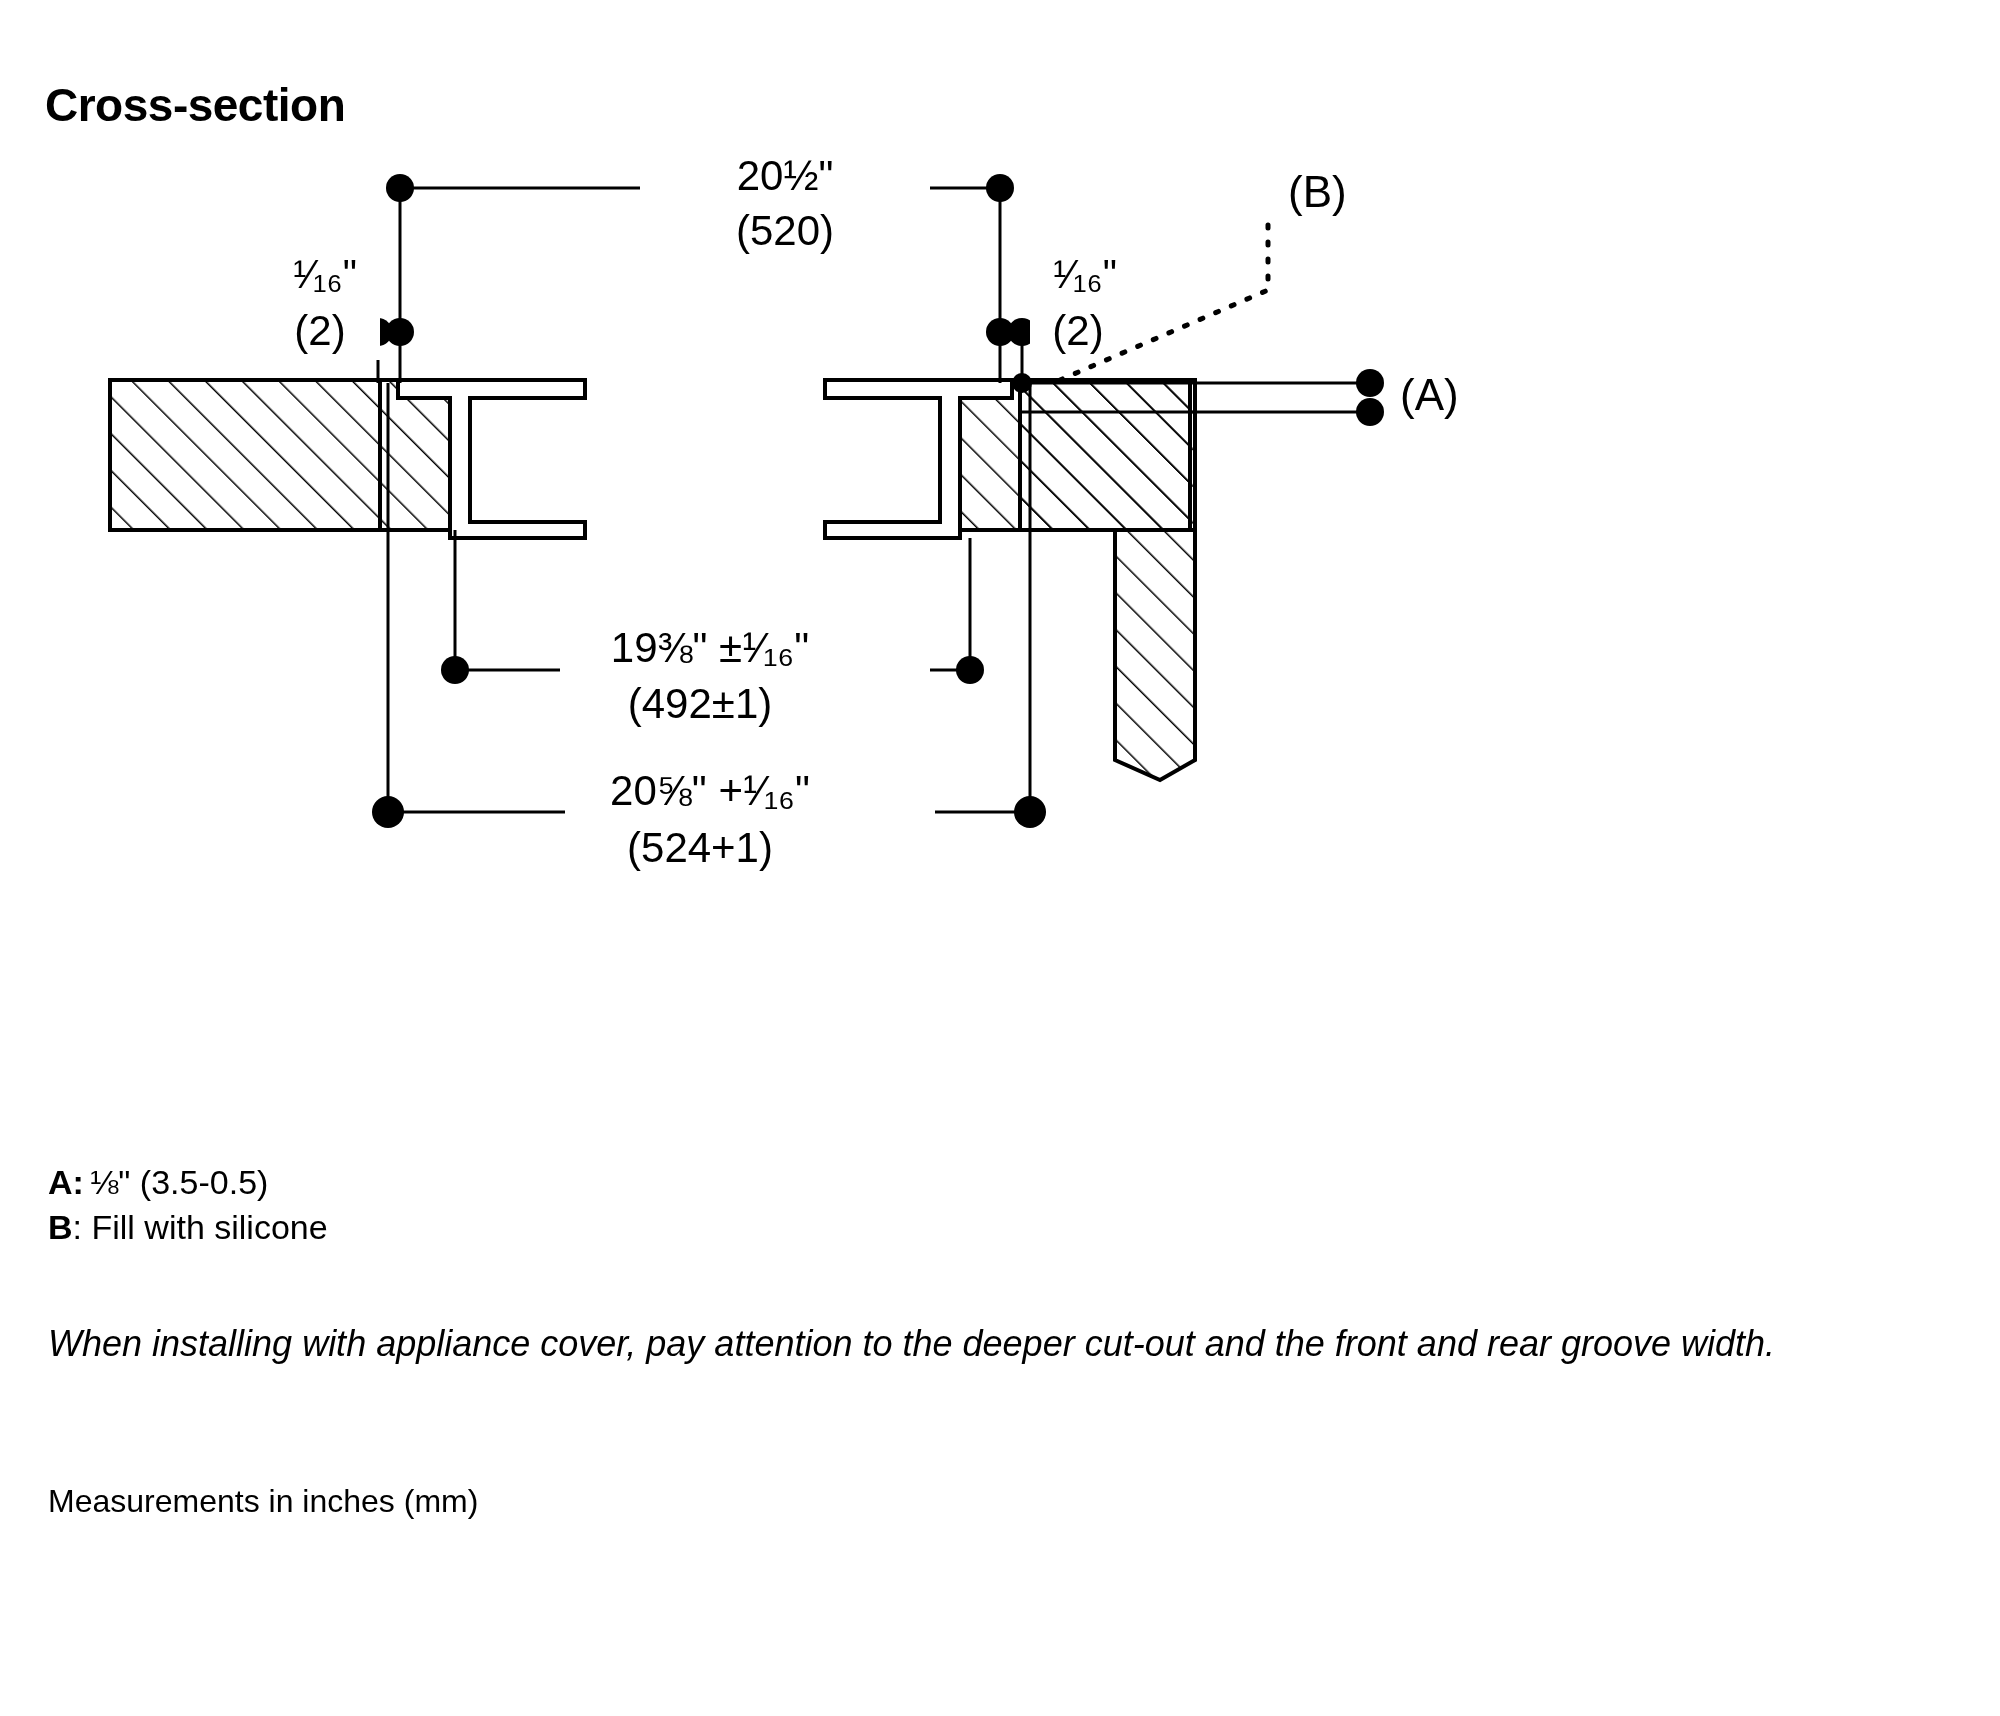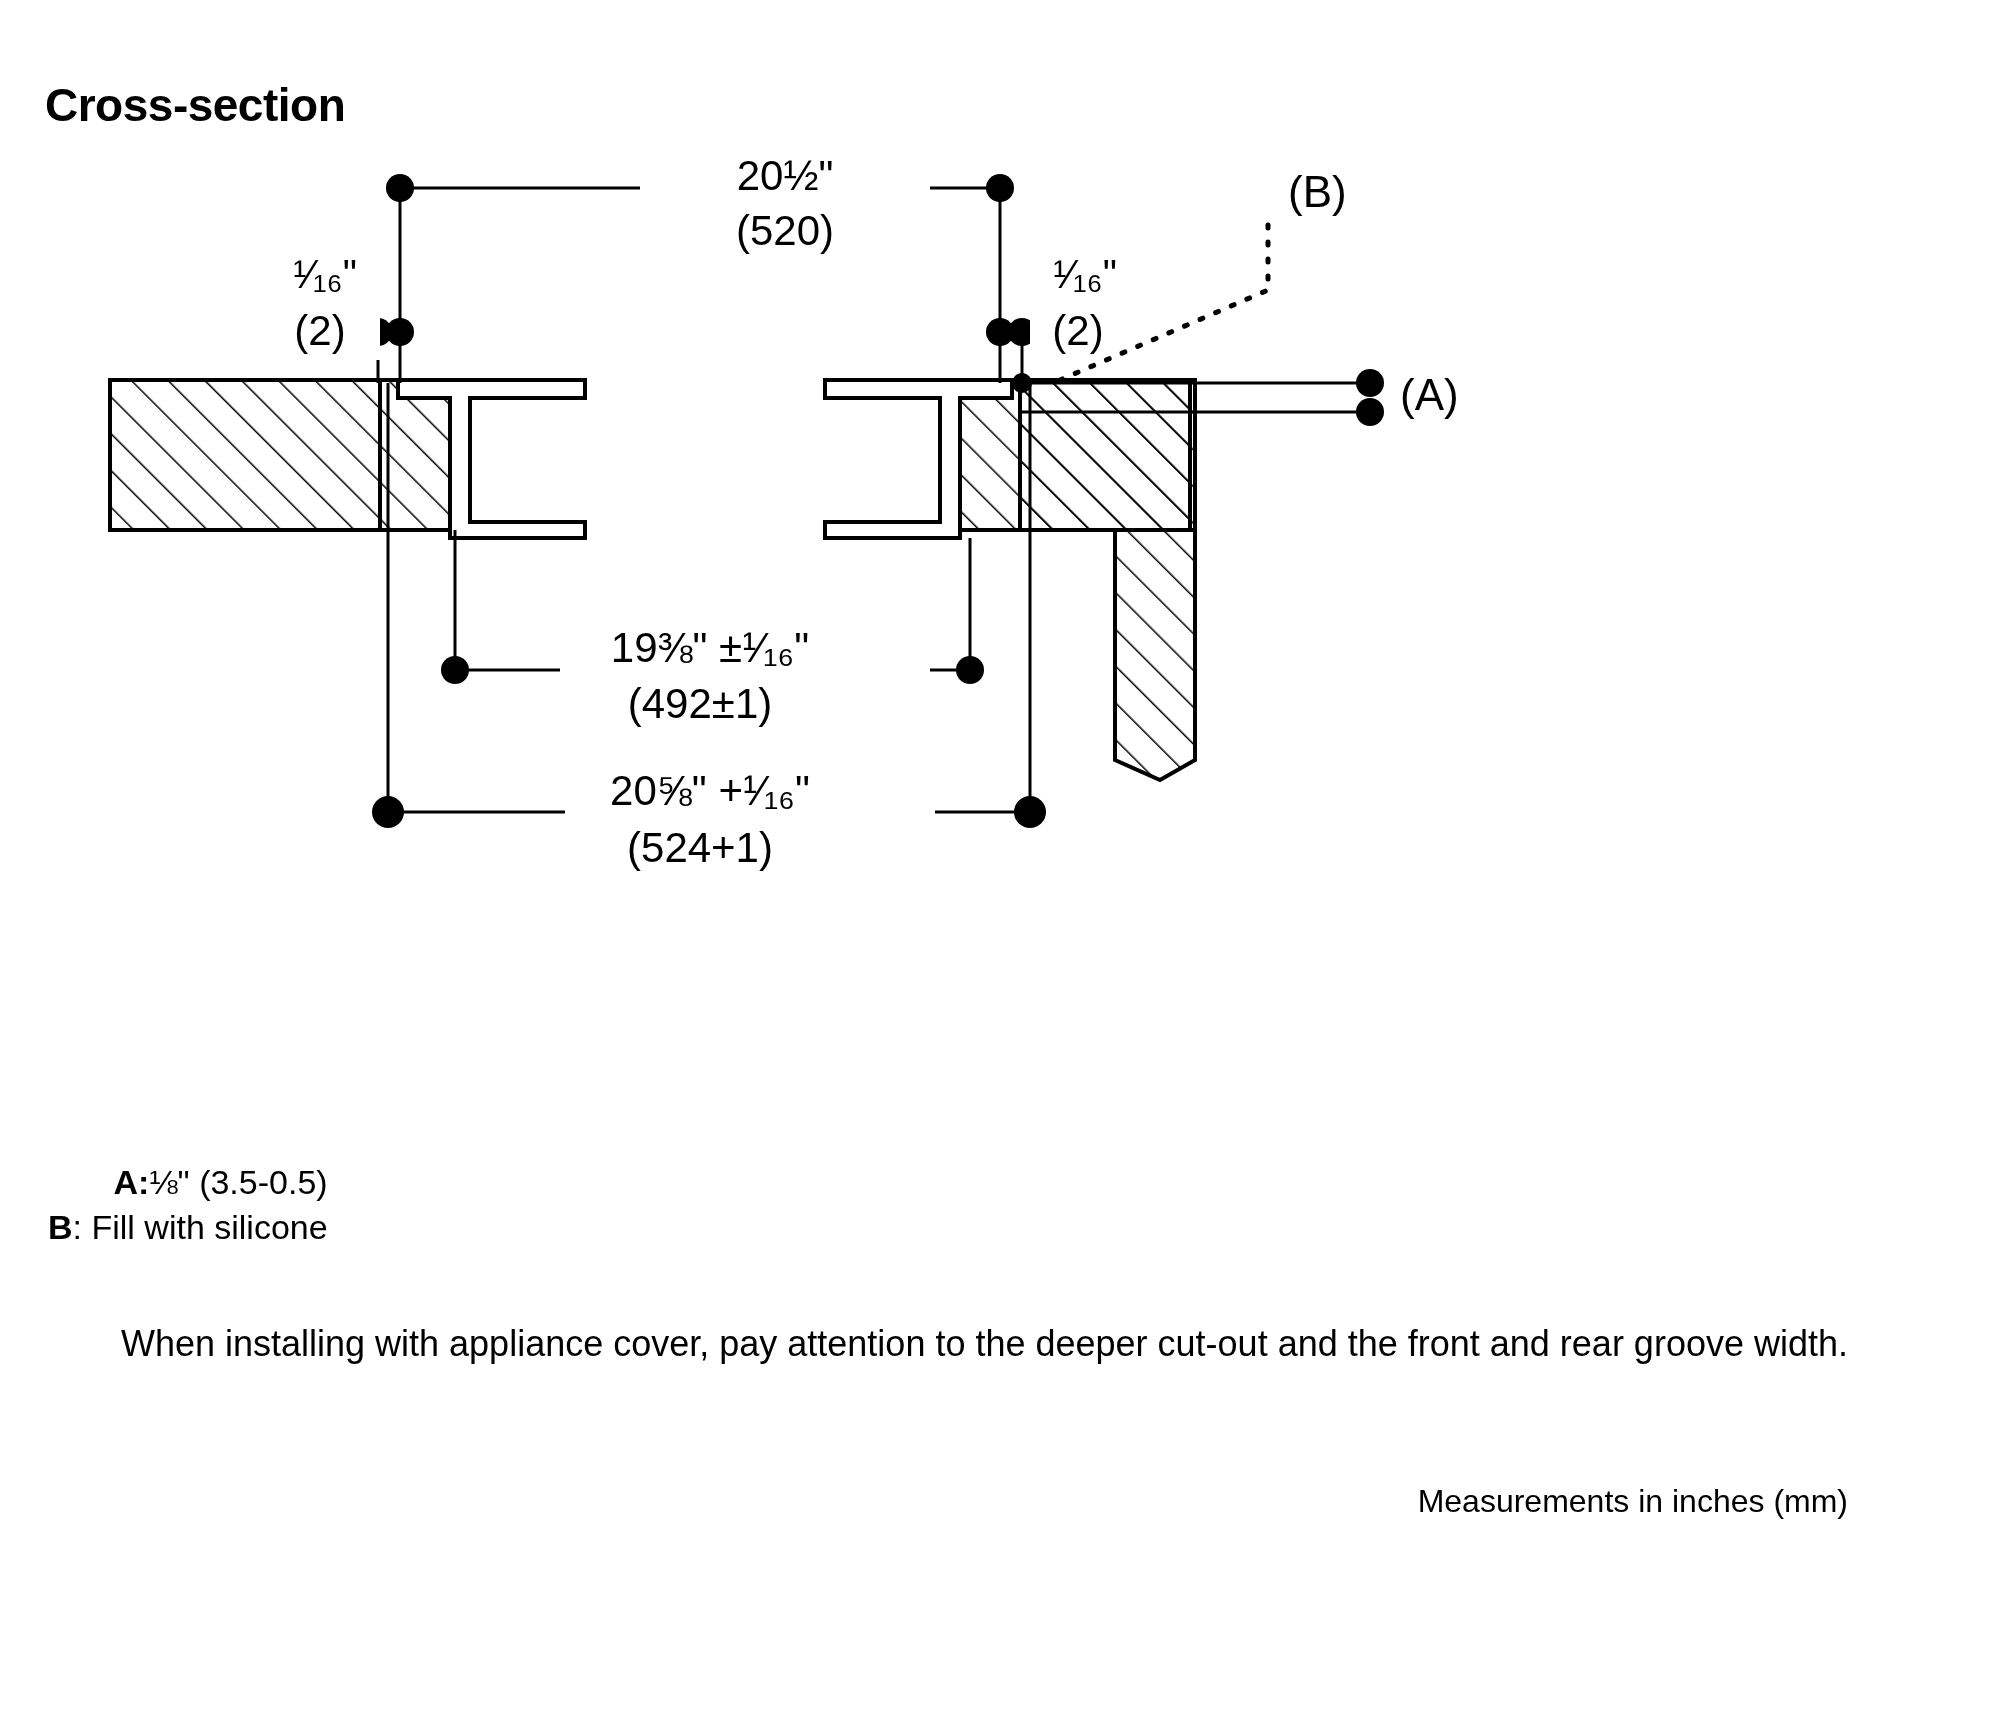--- a/index.html
+++ b/index.html
@@ -12,21 +12,20 @@
     height: 1716px;
     font-family: "Liberation Sans", sans-serif;
     color: #000000;
     position: relative;
     overflow: hidden;
   }
   .page {
     position: relative;
     width: 1928px;
     height: 1716px;
-    text-align: right;
   }
   #page-title {
     position: absolute;
     left: 45px;
     top: 78px;
     font-size: 46px;
     font-weight: bold;
     letter-spacing: -0.5px;
   }
   .diagram-area {
@@ -54,20 +53,21 @@
     width: 42px;
     font-weight: bold;
   }
   .note {
     position: absolute;
     left: 48px;
     top: 1320px;
     width: 1800px;
     font-size: 36px;
     line-height: 1.35;
+    font-style: italic;
   }
   .note2 {
     position: absolute;
     left: 48px;
     top: 1480px;
     width: 1800px;
     font-size: 32px;
     line-height: 1.35;
   }
   svg text {

